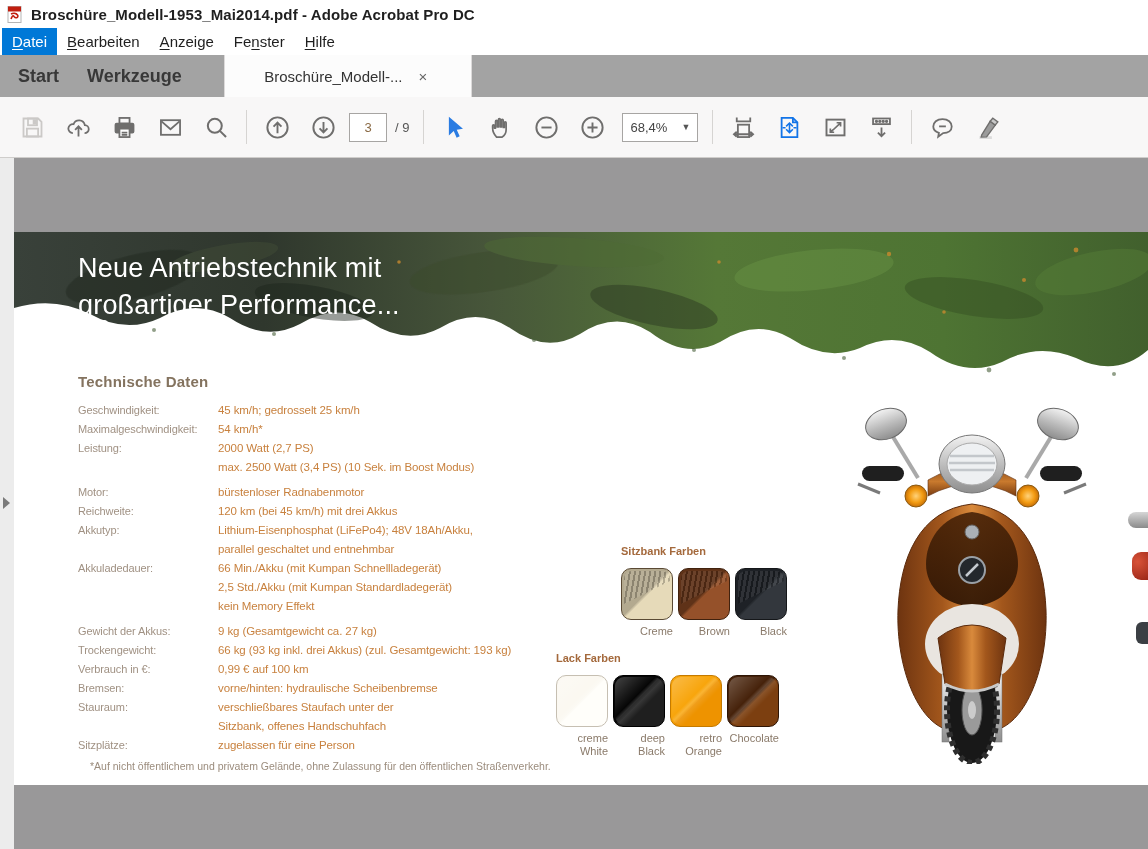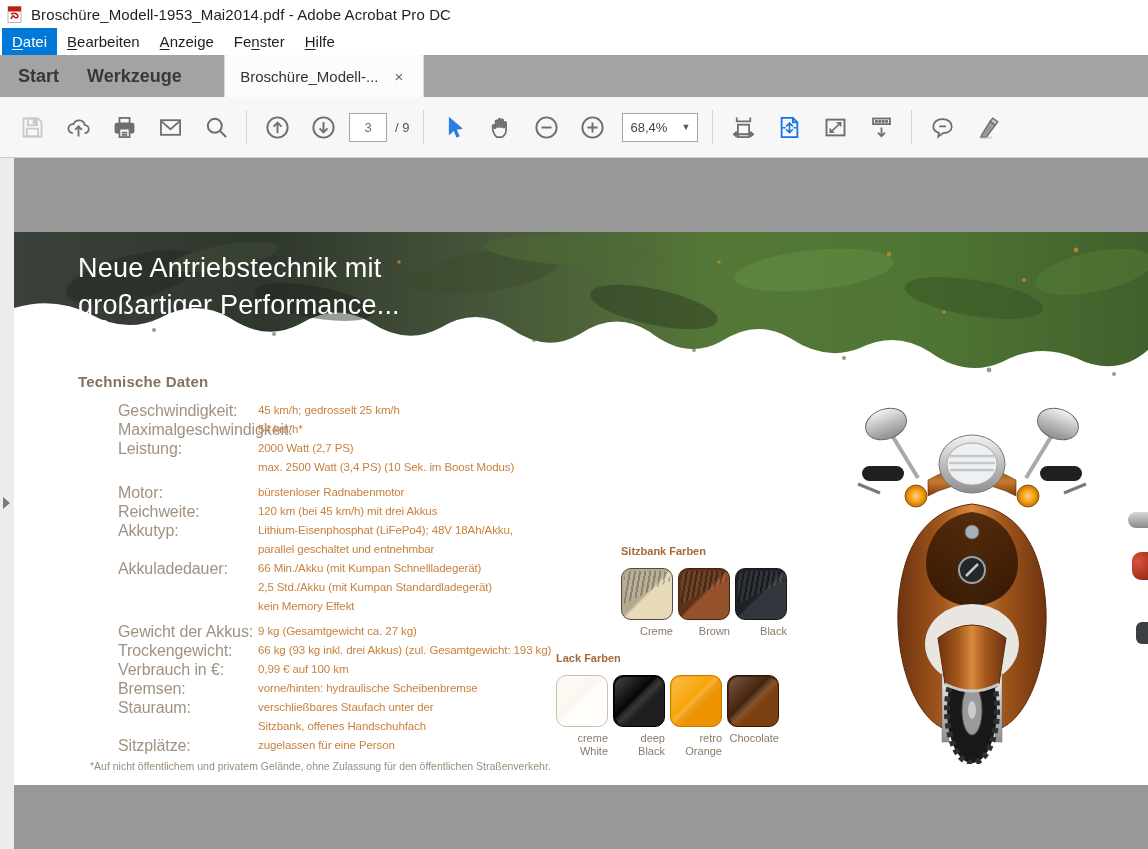--- a/index.html
+++ b/index.html
@@ -1,34 +1,34 @@
 <!DOCTYPE html>
 <html><head>
 <meta charset="utf-8">
 <style>
   * { box-sizing: border-box; margin: 0; padding: 0; }
   html,body { width:1148px; height:849px; overflow:hidden; }
   body { font-family:"Liberation Sans", sans-serif; background:#fff; position:relative; }
   .window { position:absolute; inset:0; width:1148px; height:849px; }
 
   
-  .titlebar { height:28px; background:#fff; display:flex; align-items:center; padding-left:7px; }
+  .titlebar { height:28px; background:#fff; display:flex; align-items:center; padding-left:7px;font-weight:bold; }
   .titlebar .apptitle { font-size:15px; color:#1f1f1f; margin-left:7px; letter-spacing:.1px; }
 
   
   .menubar { height:27px; background:#fff; display:flex; align-items:stretch; padding-left:2px; }
   .menu-item { font-size:15px; color:#1f1f1f; padding:4px 10px 5px 10px; display:flex; align-items:center; cursor:default; }
   .menu-item.selected { background:#0078d7; color:#fff; }
   .menu-item u { text-decoration:underline; text-underline-offset:2px; }
 
   
   .tabbar { height:42px; background:#a3a3a3; display:flex; align-items:stretch; border-bottom:0; }
   .tab-simple { font-size:18px; font-weight:600; color:#383838; display:flex; align-items:center; padding:0 14px; cursor:default; }
   .tab-simple:first-child { margin-left:4px; }
-  .doc-tab { width:200px; margin-left:28px; background:#fcfcfc; border-left:1px solid #dcdada; border-right:1px solid #dcdada;
+  .doc-tab { width:248px; margin-left:28px; background:#fcfcfc; border-left:1px solid #dcdada; border-right:1px solid #dcdada;
              display:flex; align-items:center; justify-content:center; gap:12px; font-size:15px; color:#333; }
   .doc-tab .close { font-size:15px; color:#666; line-height:1; padding:2px 4px; }
 
   
   .toolbar { height:61px; background:#f8f7f7; border-bottom:1px solid #cfcdcb; display:flex; align-items:center; padding-left:12px; }
   .tbtn { background:transparent; border:0; width:40px; height:40px; display:flex; align-items:center; justify-content:center; margin-right:6px; cursor:default; }
   .tbtn svg { width:27px; height:27px; }
   .tsep { width:1px; height:34px; background:#d6d4d2; margin:0 10px 0 4px; }
   .pageinput { width:38px; height:29px; border:1px solid #a7a5a3; background:#fff; text-align:center; font-size:13px; color:#8a6a45; font-family:"Liberation Sans",sans-serif; }
   .pagetotal { font-size:13px; color:#555; margin:0 10px 0 8px; }
@@ -44,21 +44,21 @@
 
   .page { position:absolute; left:14px; top:74px; width:1134px; height:553px; background:#fff; overflow:hidden; }
 
   .banner { position:absolute; left:0; top:0; width:1134px; height:152px; }
   .headline { position:absolute; left:64px; top:18px; color:#fff; font-size:27px; font-weight:300; line-height:37px; letter-spacing:.2px; }
 
   .tech-heading { position:absolute; left:64px; top:141px; font-size:15px; font-weight:700; color:#84735f; letter-spacing:.2px; }
   .tech-rows { position:absolute; left:64px; top:169px; width:480px; }
   .tech-row { display:flex; line-height:19px; }
   .tech-row.gap { margin-top:6px; }
-  .tech-label { width:140px; flex:0 0 140px; font-size:16px; color:#a09183; letter-spacing:-.1px;margin-left:40px; }
+  .tech-label { width:140px; flex:0 0 140px; font-size:11px; color:#a09183; letter-spacing:-.1px; }
   .tech-values { font-size:11.5px; color:#c8813e; letter-spacing:-.1px; }
   .footnote { position:absolute; left:76px; top:528px; font-size:10.5px; color:#9b8c7d; }
 
   .swatch-group { position:absolute; }
   .swatch-heading { font-size:11px; font-weight:700; color:#a4693c; margin-bottom:11px; }
   .swatch-row { display:flex;text-align:right; }
   .swatch-cell { width:52px; margin-right:5px; display:flex; flex-direction:column; }
   .swatch { width:52px; height:52px; border-radius:10px; position:relative; }
   .swatch.seat::before { content:""; position:absolute; inset:2px; border-radius:8px;
       clip-path:polygon(0 0,100% 0,100% 22%,0 72%);

